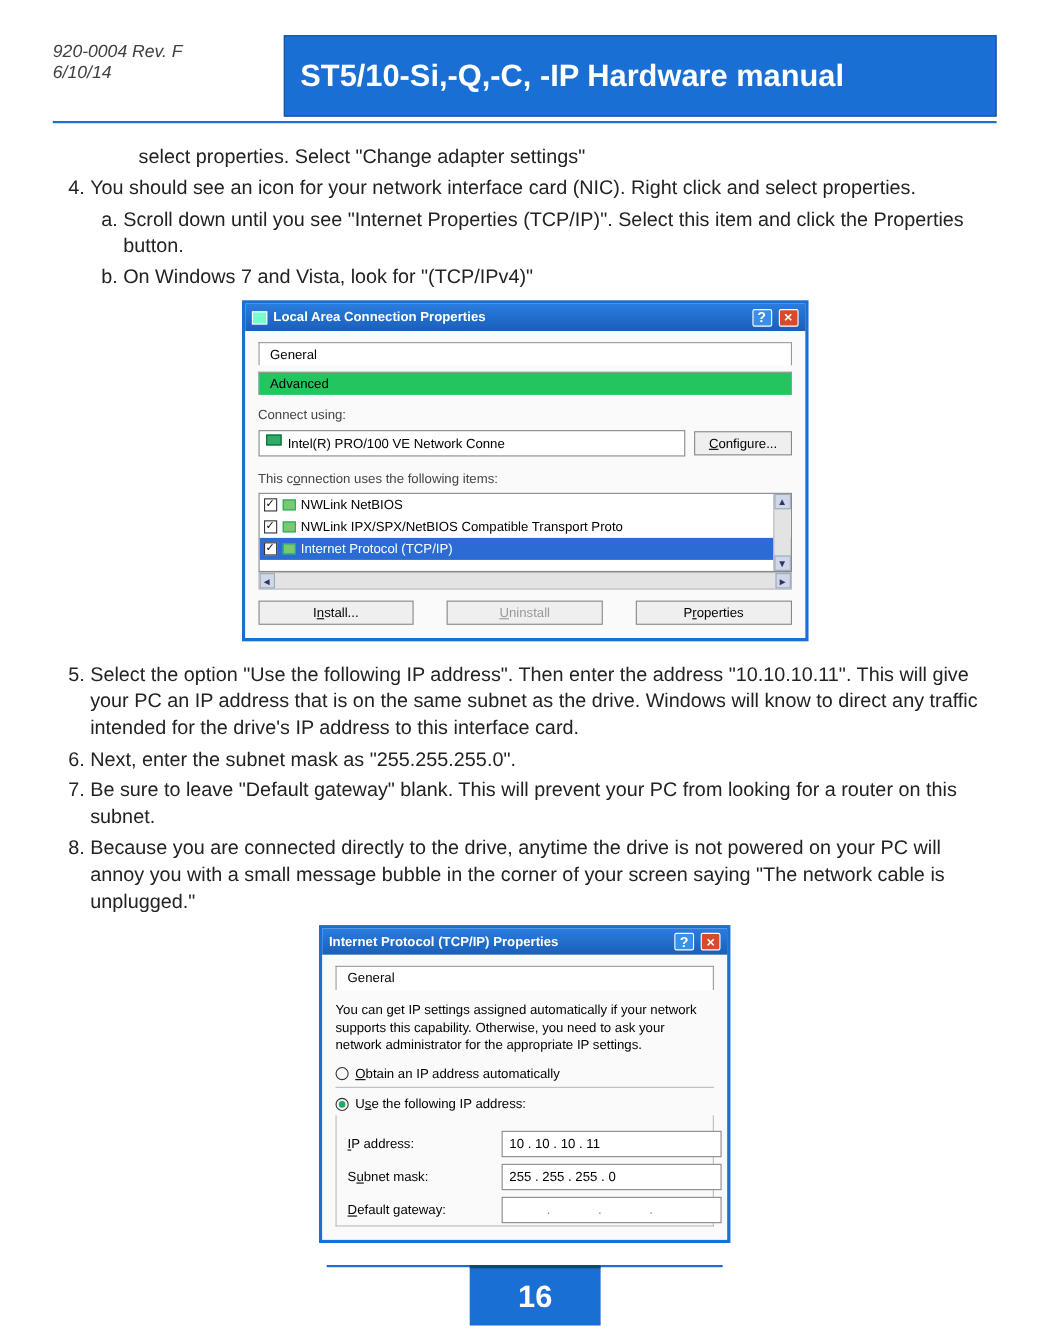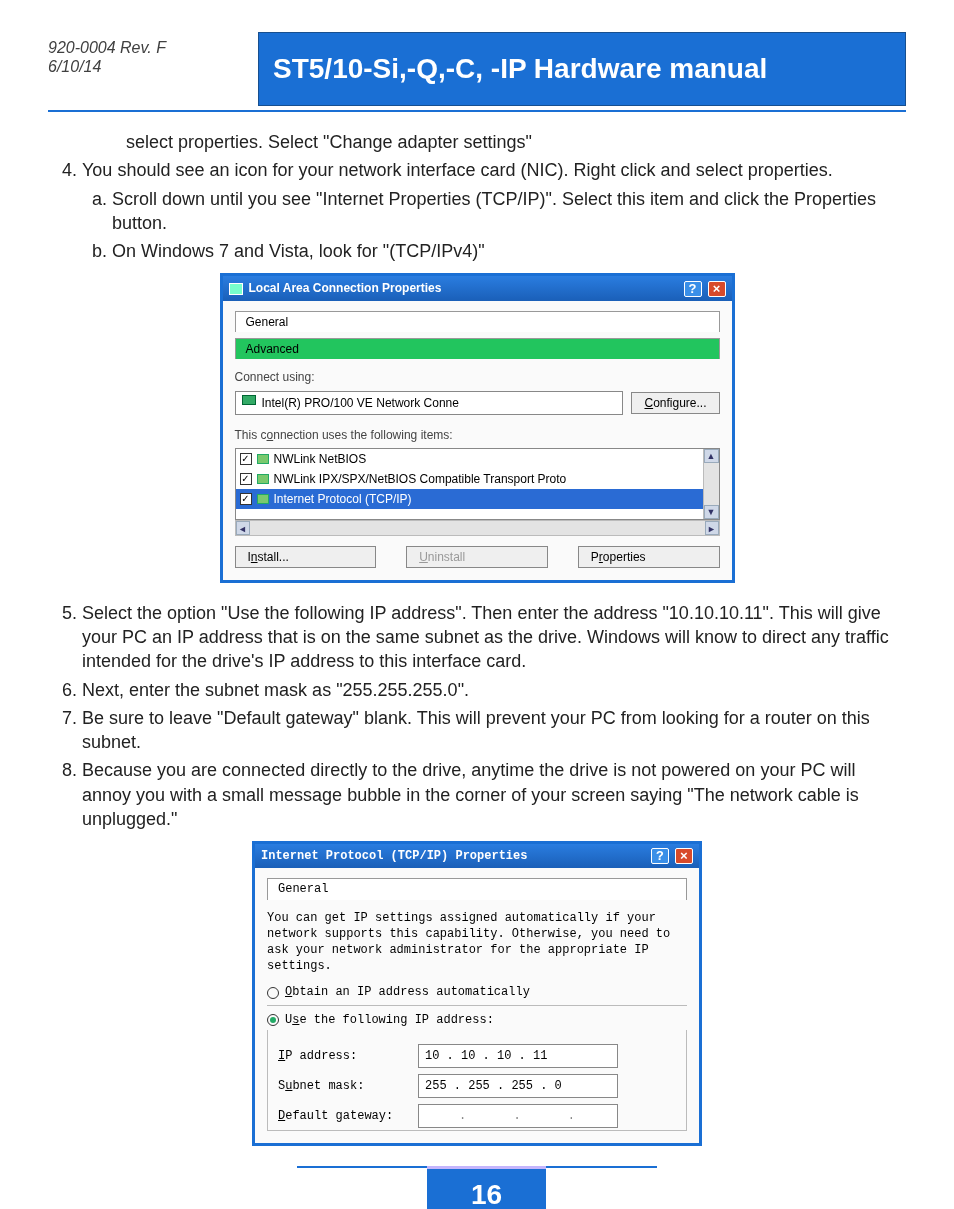--- a/index.html
+++ b/index.html
@@ -104,43 +104,43 @@
   .listbox .row { display: flex; align-items: center; gap: 5px; padding: 2px 4px; }
   .listbox .sel { background: #2a6bd4; color: #fff; }
   .cb { width: 12px; height: 12px; border: 1px solid #333; display:inline-flex; align-items:center; justify-content:center; font-size:10px; background:#fff; color:#000;}
   .proto-icon { width: 12px; height: 10px; background: #7ac96e; border: 1px solid #2a6; display:inline-block; }
   .sb-vert { position:absolute; right:0; top:0; bottom:0; width:16px; background:#e3e3e3; border-left:1px solid #bbb;}
   .sb-vert .arr { height:14px; background:#cfd8e8; border:1px solid #9ab; font-size:9px; text-align:center; color:#336;}
   .sb-horiz { border:1px solid #bbb; background:#e3e3e3; height:16px; display:flex; margin-top:0;}
   .sb-horiz .arr { width:14px; background:#cfd8e8; border:1px solid #9ab; font-size:9px; text-align:center; color:#336; line-height:14px;}
   .sb-horiz .track { flex:1; }
   .btnrow { display:flex; gap:30px; margin-top:10px; }
-  .btnrow .btn { flex:1; text-align:left; }
+  .btnrow .btn { flex:1; text-align:center; }
   .btn.disabled { color:#999; }
   .label { color:#444; font-size:12px; margin-top:8px; }
 
   
-  .dialog2 { width: 450px; font-family: Liberation Mono, monospace; }
+  .dialog2 { width: 374px; }
   .radio { width:12px; height:12px; border:1px solid #333; border-radius:50%; display:inline-flex; align-items:center; justify-content:center; }
   .radio .dot { width:6px; height:6px; border-radius:50%; background:#2a6; }
   .group { border:1px solid #bbb; border-top:none; padding: 8px 10px 2px 10px; margin-top:-2px;}
   .radio-line { display:flex; align-items:center; gap:6px; margin:4px 0; }
   .grid { display:grid; grid-template-columns: 140px 1fr; row-gap:6px; align-items:center; margin-top:6px;}
   .ipbox { border:1px solid #888; background:#fff; padding:3px 6px; width:200px; font-size:12px; }
   .ipbox.empty { color:#888; letter-spacing: 20px; padding-left:40px;}
   .explain { font-size:12px; margin:8px 0 10px 0; }
 
   
   .pgnum-wrap { text-align:center; margin: 20px 0 30px 0;}
   .pgnum {
     display:inline-block;
     background:#1a6fd4; color:#fff;
     font-family:"Arial Black", Arial, sans-serif; font-weight:900;
     font-size:28px; padding: 10px 44px;
-    border-top: 3px solid #c4b5fd;
+    border-top: 3px solid #0c4a6e;
     position: relative;
     margin-left: 19px;
   }
   .pgnum-wrap::before {
     content:""; display:block; border-top:2px solid #1a6fd4; width: 360px; margin: 0 auto -2px auto;
   }
 </style>
 </head>
 <body>
 

